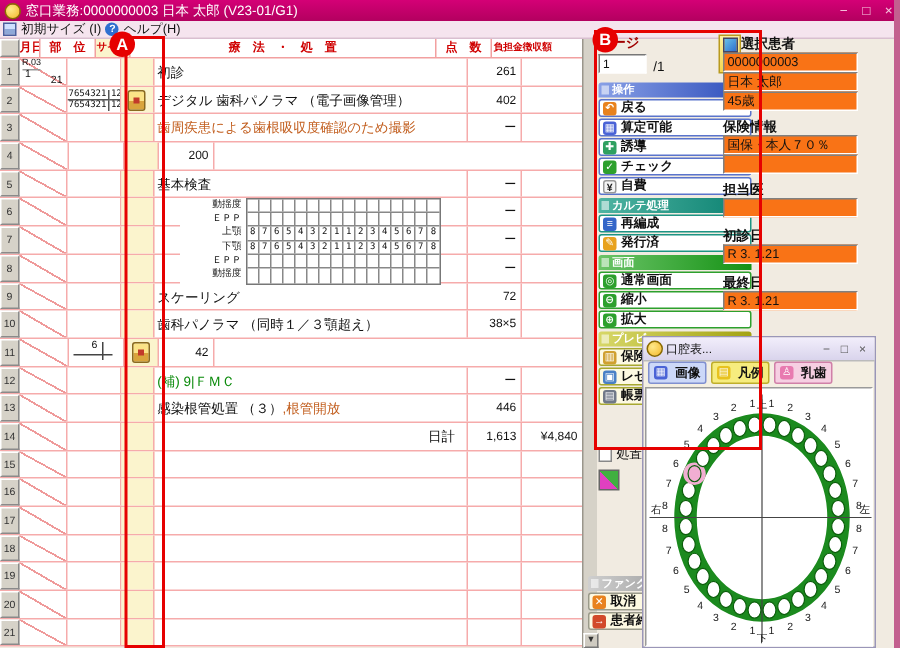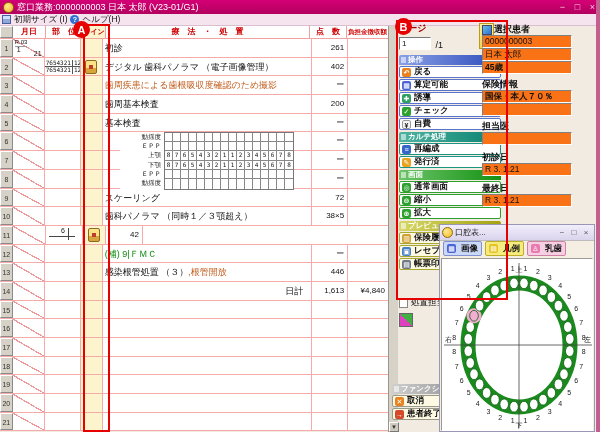--- a/index.html
+++ b/index.html
@@ -132,25 +132,25 @@
   #mini-icon{width:12px;height:12px;margin-top:4px;border:1px solid #666;
              background:linear-gradient(45deg,#e040c0 50%,#40b040 50%)}
   #pb-func{left:392px;top:384px;width:74px}
 
   
   #patient{left:482px;top:24px;width:90px;font-size:9px}
   .plabel{font-weight:bold;height:11px;line-height:11px;display:flex;align-items:center;gap:2px}
   .plabel .picn{width:8px;height:8px;background:linear-gradient(135deg,#68c0e8,#2f6fd0);border:1px solid #446;flex:none}
   .pfield{background:#f97316;border:1px solid;border-color:#808080 #fff #fff #808080;height:11px;line-height:11px;
           font-size:8.5px;padding:0 2px;margin-bottom:0;white-space:nowrap;overflow:hidden}
-  .pfield.bold{font-weight:bold}
+  .pfield.bold{font-weight:normal}
   .gap5{height:5px}.gap7{height:7px}
 
   
-  #toothwin{left:439px;top:224px;width:156px;height:208px;background:#f4efe2;border:1px solid #9a96b8;box-sizing:border-box}
+  #toothwin{left:428px;top:224px;width:156px;height:208px;background:#f4efe2;border:1px solid #9a96b8;box-sizing:border-box}
   #tw-title{height:15px;background:linear-gradient(#f2eefb,#d9d4ec);display:flex;align-items:center;
             font-size:8px;padding:0 2px;border-bottom:1px solid #bbb}
   #tw-title .smiley{width:9px;height:9px;border-radius:50%;background:radial-gradient(circle at 35% 35%,#ffe98a,#f4b72a);
             border:1px solid #8a6a00;margin-right:2px;flex:none}
   #tw-title .tspacer{flex:1}
   .twctl{width:12px;text-align:center;color:#555;font-size:8px}
   #tw-toolbar{height:18px;display:flex;gap:3px;padding-left:3px}
   .twbtn{height:13px;display:flex;align-items:center;font-size:8.5px;font-weight:bold;padding:0 3px;gap:2px;
          border-radius:2px;border:1px solid}
   .twbtn.image{background:#ccd8f8;border-color:#8090d0}
@@ -180,21 +180,21 @@
 <div class="abs" id="menubar" data-name="menu-bar">
   <span class="micon grid" data-name="window-size-icon"></span>
   <span data-name="menu-item-initial-size">初期サイズ (I)</span>
   <span class="micon help" data-name="help-icon">?</span>
   <span data-name="menu-item-help">ヘルプ(H)</span>
 </div>
 
 <div class="abs" id="table-area" data-name="treatment-table">
   <div class="thead" data-name="table-header">
     <div class="hc gut" style="width:13px"></div>
-    <div class="hc" style="width:33px" data-name="header-date">月日</div>
+    <div class="hc" style="width:14px" data-name="header-date">月日</div>
     <div class="hc" style="width:37px" data-name="header-site">部　位</div>
     <div class="hc sign" style="width:23px" data-name="header-sign">サイン</div>
     <div class="hc" style="width:204px" data-name="header-treatment">療　法　・　処　置</div>
     <div class="hc" style="width:37px" data-name="header-points">点　数</div>
     <div class="hc fee" style="width:41px;border-right:none" data-name="header-fee">負担金徴収額</div>
   </div>
   <div id="tbody" data-name="table-body">
       <div class="trow" data-name="table-row">
         <div class="c gut" data-name="row-number">1</div>
         <div class="c date" data-name="date-cell">
@@ -233,21 +233,20 @@
         <div class="c sign" data-name="sign-cell"></div>
         <div class="c treat" data-name="treatment-cell"><span data-name="treatment-text" style="color: rgb(194, 94, 30);">歯周疾患による歯根吸収度確認のため撮影</span></div>
         <div class="c pts" data-name="points-cell">ー</div>
         <div class="c fee" data-name="fee-cell"></div>
       </div>
       <div class="trow" data-name="table-row">
         <div class="c gut" data-name="row-number">4</div>
         <div class="c date" data-name="date-cell"></div>
         <div class="c site" data-name="site-cell"></div>
         <div class="c sign" data-name="sign-cell"></div>
-        <div class="c treat" data-name="treatment-cell"><span data-name="treatment-text">歯周基本検査</span></div>
         <div class="c pts" data-name="points-cell">200</div>
         <div class="c fee" data-name="fee-cell"></div>
       </div>
       <div class="trow" data-name="table-row">
         <div class="c gut" data-name="row-number">5</div>
         <div class="c date" data-name="date-cell"></div>
         <div class="c site" data-name="site-cell"></div>
         <div class="c sign" data-name="sign-cell"></div>
         <div class="c treat" data-name="treatment-cell"><span data-name="treatment-text">基本検査</span></div>
         <div class="c pts" data-name="points-cell">ー</div>

